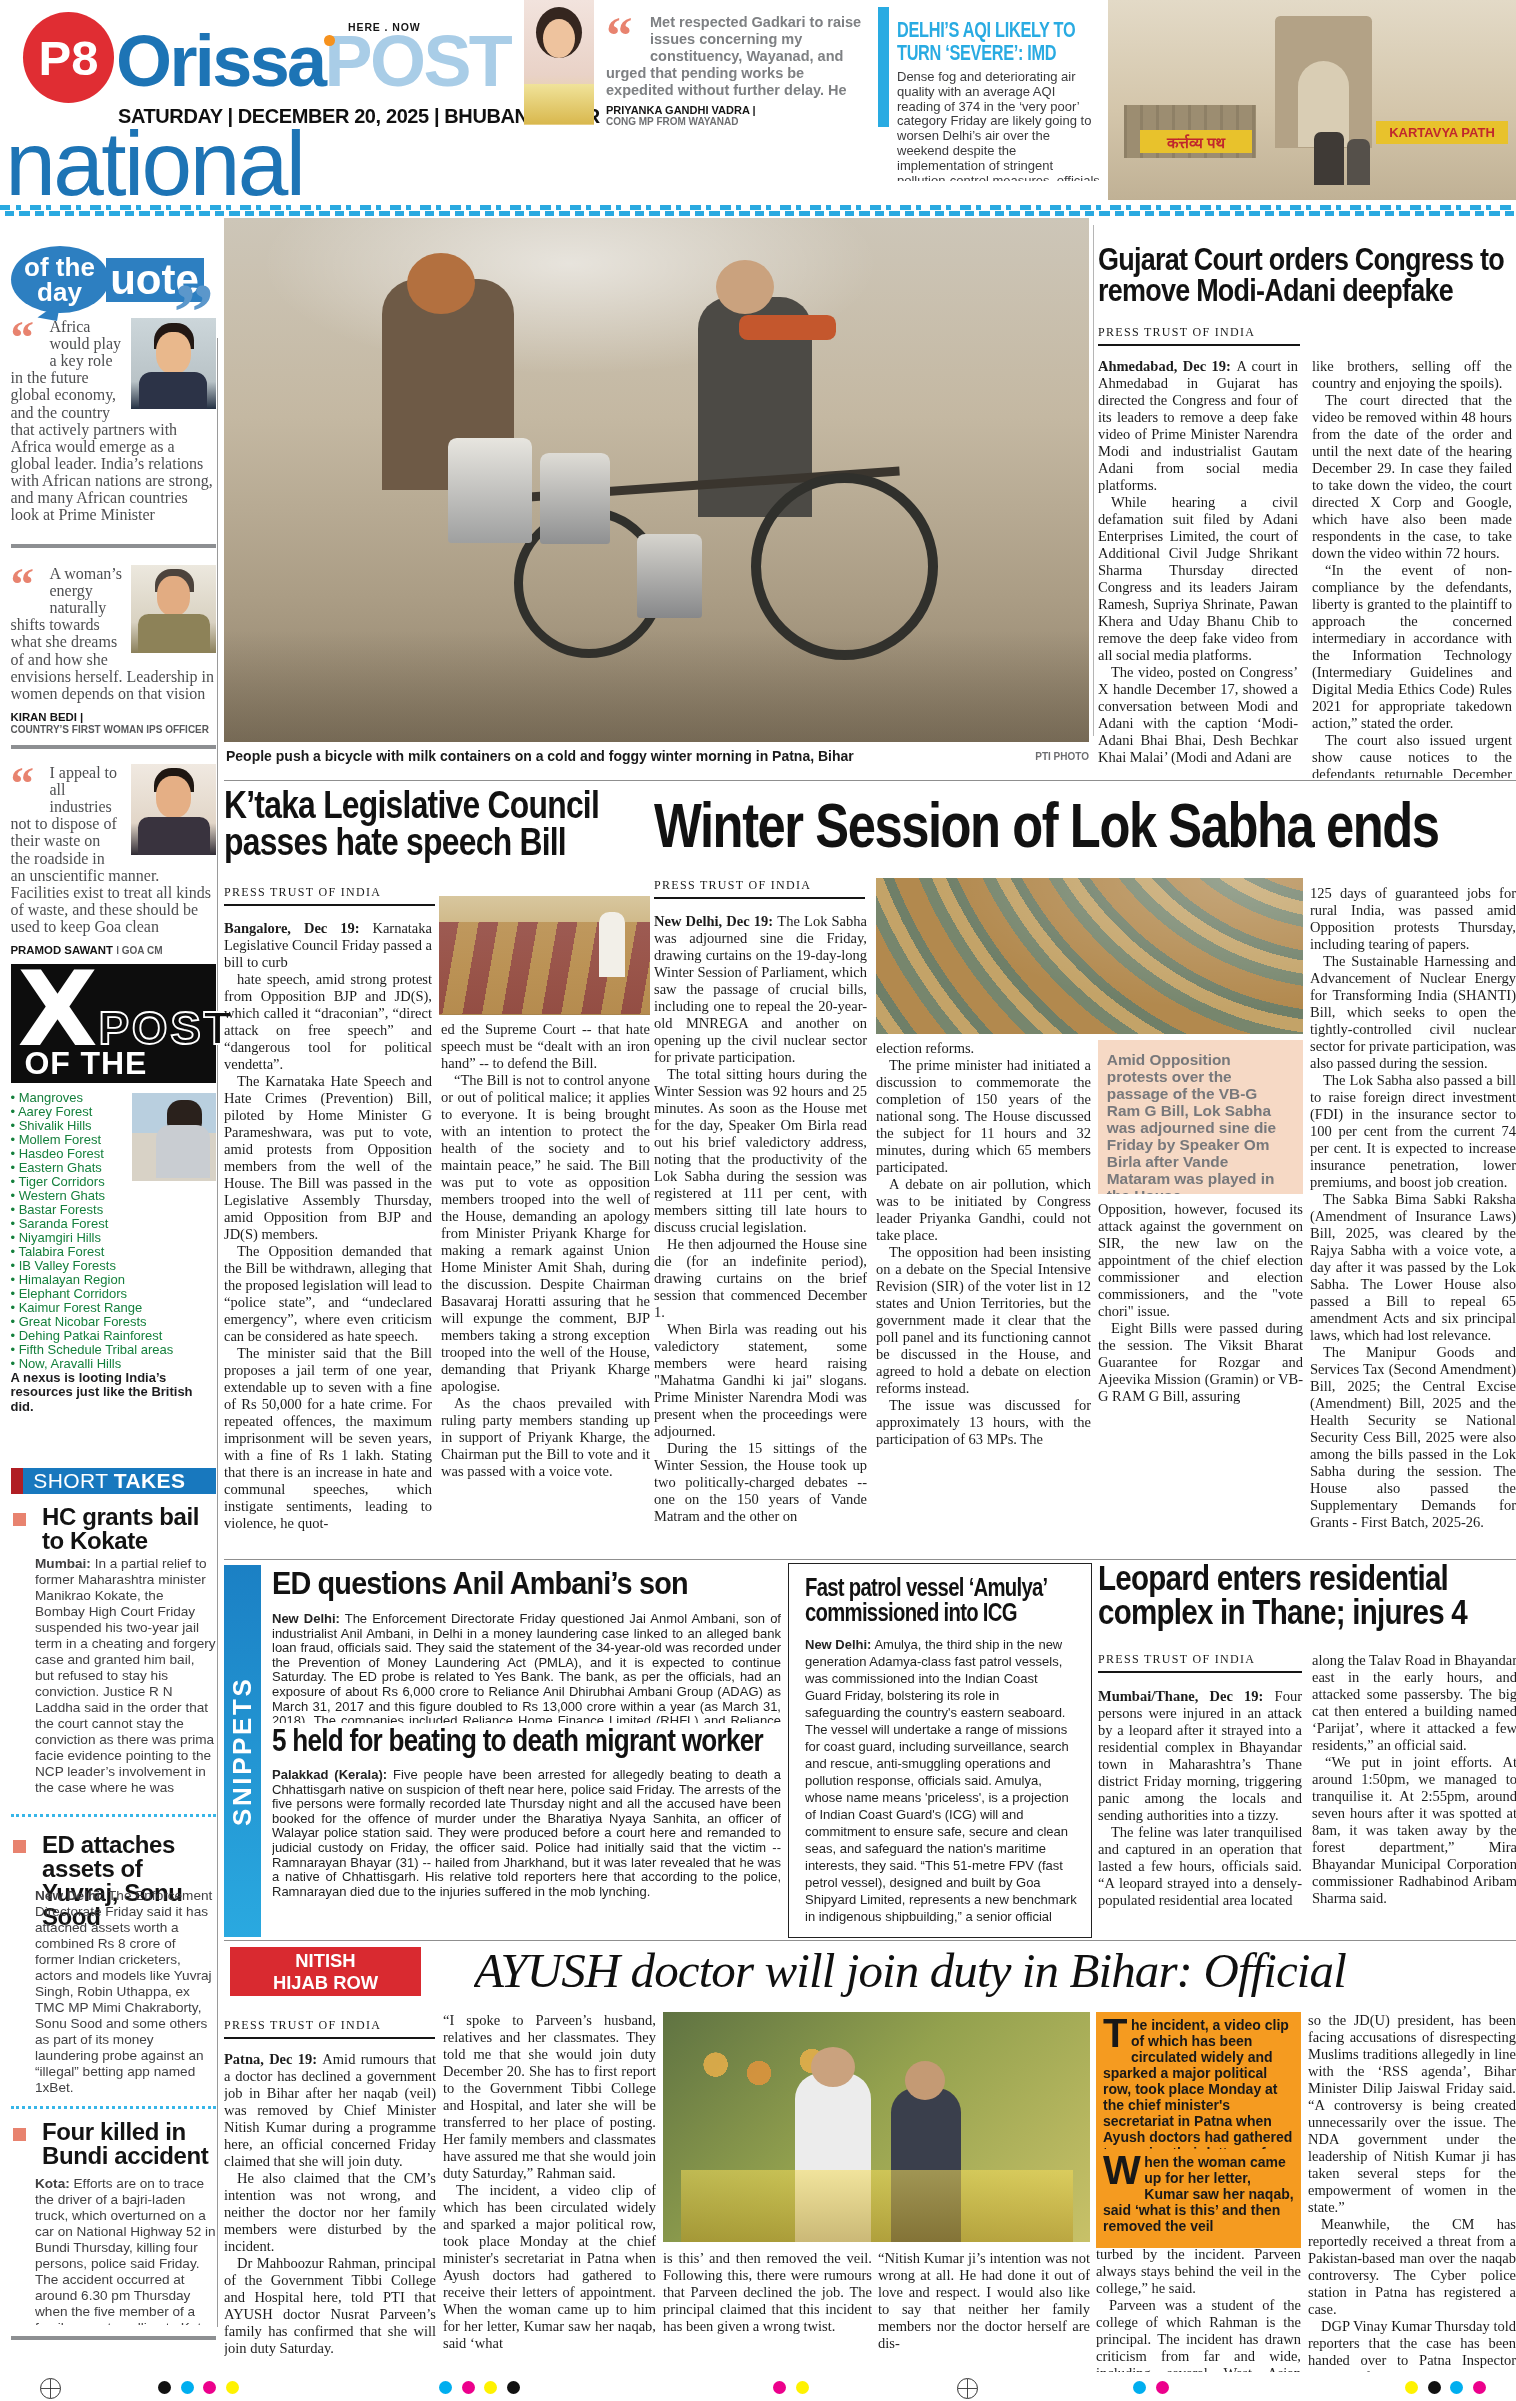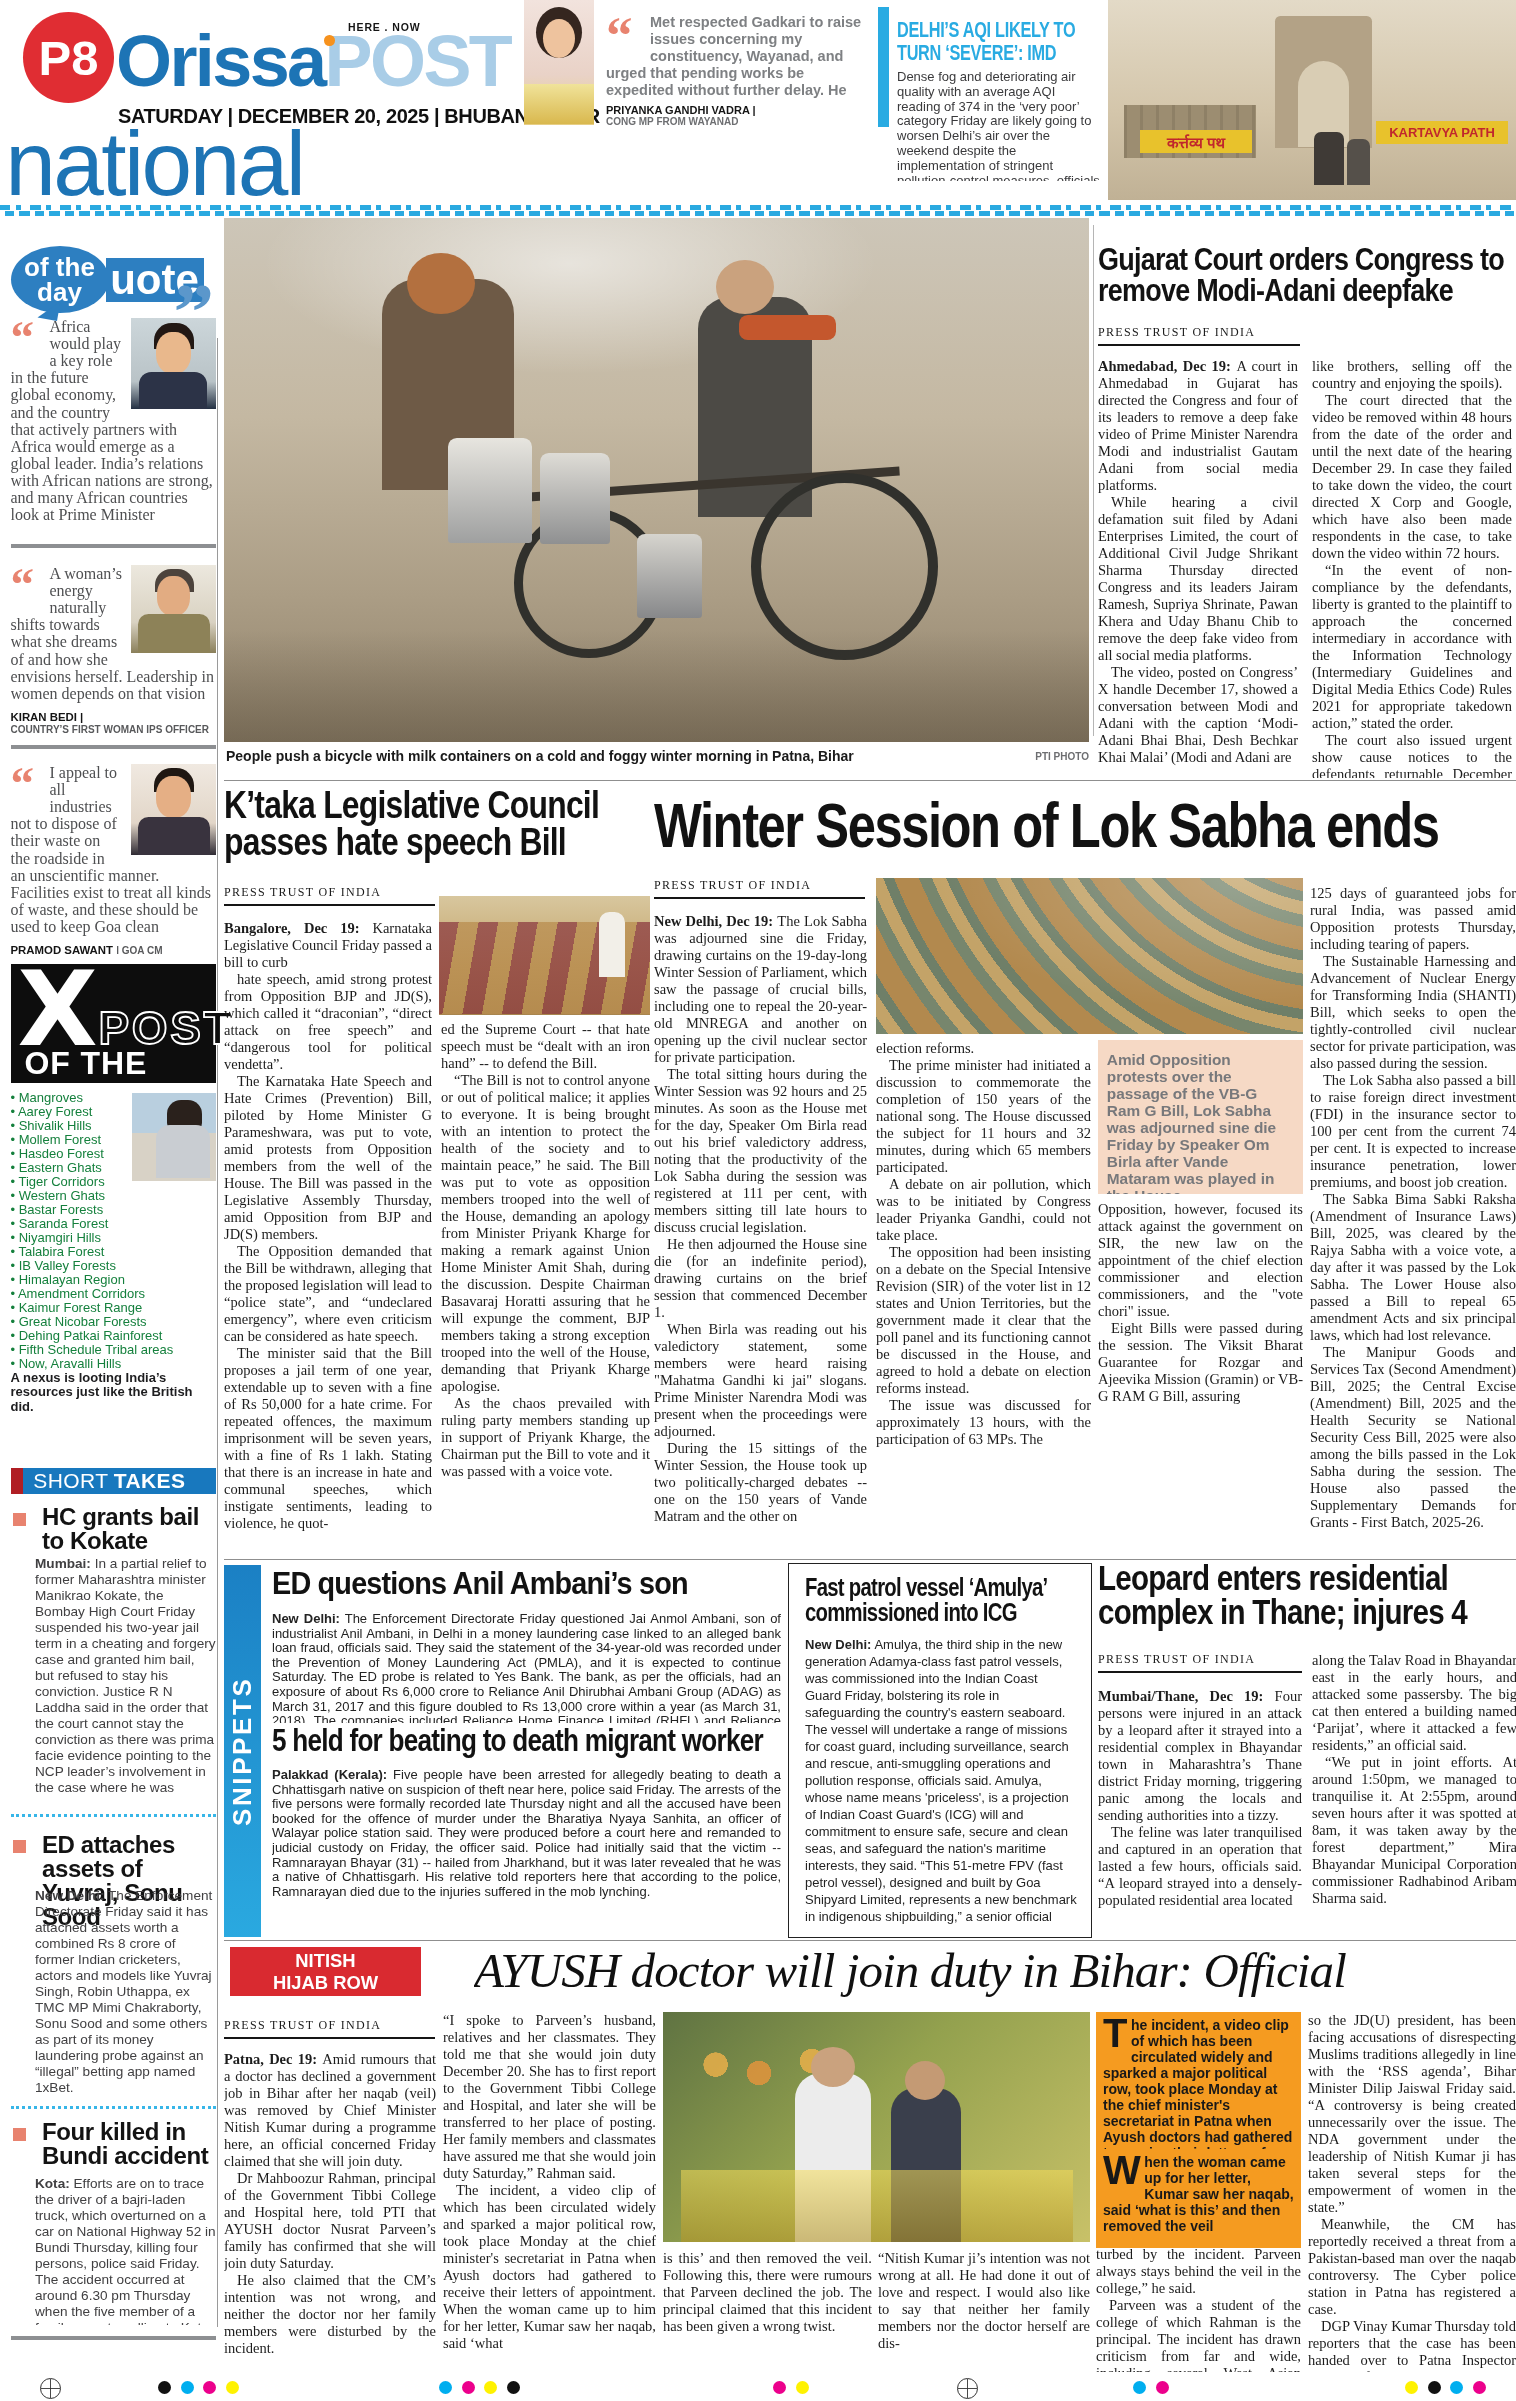--- a/index.html
+++ b/index.html
@@ -211,21 +211,21 @@
         <p>• Hasdeo Forest</p>
         <p>• Eastern Ghats</p>
         <p>• Tiger Corridors</p>
         <p>• Western Ghats</p>
         <p>• Bastar Forests</p>
         <p>• Saranda Forest</p>
         <p>• Niyamgiri Hills</p>
         <p>• Talabira Forest</p>
         <p>• IB Valley Forests</p>
         <p>• Himalayan Region</p>
-        <p>• Amendment Corridors</p>
+        <p>• Elephant Corridors</p>
         <p>• Kaimur Forest Range</p>
         <p>• Great Nicobar Forests</p>
         <p>• Dehing Patkai Rainforest</p>
         <p>• Fifth Schedule Tribal areas</p>
         <p>• Now, Aravalli Hills</p>
       </div>
     <div class="xclose">A nexus is looting India’s resources just like the British did.</div>
     <div class="xhandle">@mohitlaws</div>
   </div>
 
@@ -379,22 +379,22 @@
 
   <div class="abs kicker" style="left:230px;top:1947px;width:191px;height:49px;">
     <span>NITISH</span>
     <span>HIJAB ROW</span>
   </div>
   <div class="abs ayushhead clip" style="left:437px;top:1942px;width:1079px;height:67px;margin-left:37px;">AYUSH doctor will join duty in Bihar: Official</div>
   <div class="abs byline" style="left:224px;top:2018px;width:211px;">PRESS TRUST OF INDIA</div>
 
   <div class="abs serifcol clip" style="left:224px;top:2051px;width:212px;height:320px;">
       <p><b>Patna, Dec 19: </b>Amid rumours that a doctor has declined a government job in Bihar after her naqab (veil) was removed by Chief Minister Nitish Kumar during a programme here, an official concerned Friday claimed that she will join duty.</p>
+      <p>He also claimed that the CM’s intention was not wrong, and neither the doctor nor her family members were disturbed by the incident.</p>
       <p>Dr Mahboozur Rahman, principal of the Government Tibbi College and Hospital here, told PTI that AYUSH doctor Nusrat Parveen’s family has confirmed that she will join duty Saturday.</p>
-      <p>He also claimed that the CM’s intention was not wrong, and neither the doctor nor her family members were disturbed by the incident.</p>
     </div>
   <div class="abs serifcol clip" style="left:443px;top:2012px;width:213px;height:358px;">
       <p>“I spoke to Parveen’s husband, relatives and her classmates. They told me that she would join duty December 20. She has to first report to the Government Tibbi College and Hospital, and later she will be transferred to her place of posting. Her family members and classmates have assured me that she would join duty Saturday,” Rahman said.</p>
       <p>The incident, a video clip of which has been circulated widely and sparked a major political row, took place Monday at the chief minister's secretariat in Patna when Ayush doctors had gathered to receive their letters of appointment. When the woman came up to him for her letter, Kumar saw her naqab, said ‘what</p>
     </div>
 
   <div class="abs photo clip" style="left:663px;top:2012px;width:427px;height:230px;background:linear-gradient(135deg,#5f7342,#93a14e 45%,#c8c168);">
     <div class="abs" style="left:35px;top:35px;width:369px;height:79px;background:radial-gradient(circle 12.3px at 17.6px 17.6px,#f0b24a 98%,transparent),radial-gradient(circle 12.3px at 61px 26px,#e8953c 98%,transparent),radial-gradient(circle 12.3px at 114px 14px,#f0b24a 98%,transparent);opacity:0.8;"></div>
     <div class="abs" style="left:132px;top:61px;width:76px;height:169px;border-radius:26px 26px 0 0;background:#ececec;"></div>
     <div class="abs" style="left:148px;top:35px;width:44px;height:40px;border-radius:50%;background:#caa27e;"></div>

